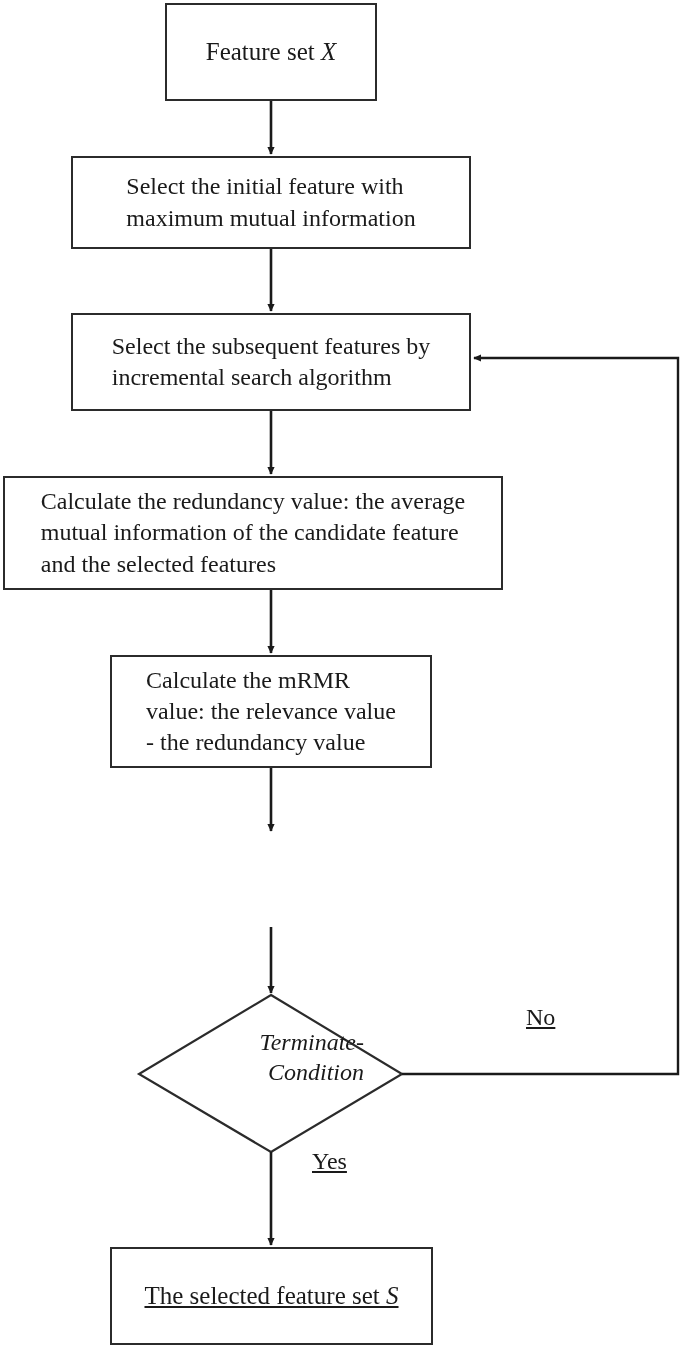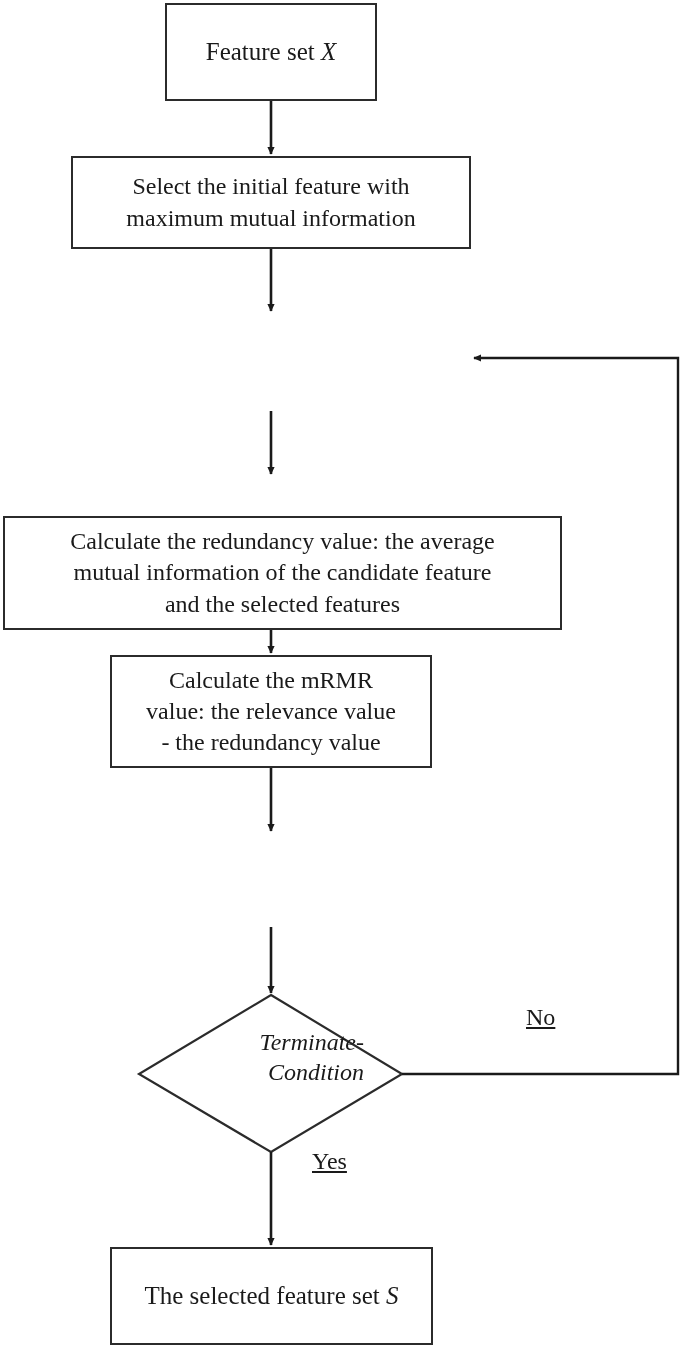--- a/index.html
+++ b/index.html
@@ -25,37 +25,37 @@
     width: 685px;
     height: 1350px;
     pointer-events: none;
   }
   .node {
     position: absolute;
     box-sizing: border-box;
     display: flex;
     align-items: center;
     justify-content: center;
-    text-align: center;
+    text-align: left;
     background: #ffffff;
     border: 2px solid #2b2b2b;
     line-height: 1.30;
   }
   .node-text {
     display: block;
     padding: 0 6px;
     white-space: pre-line;
   }
   .n-start   { left: 165px; top: 3px;    width: 212px; height: 98px;  font-size: 25px; }
   .n-init    { left: 71px;  top: 156px;  width: 400px; height: 93px;  font-size: 24px; }
   .n-subseq  { left: 71px;  top: 313px;  width: 400px; height: 98px;  font-size: 24px; }
-  .n-redun   { left: 3px;   top: 476px;  width: 559px; height: 114px; font-size: 24px; margin-top: 40px; }
+  .n-redun   { left: 3px;   top: 476px;  width: 500px; height: 114px; font-size: 24px; }
   .n-mrmr    { left: 110px; top: 655px;  width: 322px; height: 113px; font-size: 24px; }
   .n-select  { left: 110px; top: 833px;  width: 322px; height: 94px;  font-size: 24px; }
-  .n-end     { left: 110px; top: 1247px; width: 323px; height: 98px;  font-size: 25px; }
+  .n-end     { left: 110px; top: 1247px; width: 323px; height: 98px;  font-size: 25px; text-decoration: underline; }
 
   .diamond-label {
     position: absolute;
     left: 178px;
     top: 1028px;
     width: 186px;
     text-align: right;
     font-size: 24px;
     line-height: 1.24;
     white-space: pre-line;
@@ -105,20 +105,24 @@
 
   <div class="node n-start">
     <span class="node-text">Feature set <span class="italic-var">X</span></span>
   </div>
 
   <div class="node n-init">
     <span class="node-text">Select the initial feature with
 maximum mutual information</span>
   </div>
 
+  <div class="node n-subseq">
+    <span class="node-text">Select the subsequent features by
+incremental search algorithm</span>
+  </div>
 
   <div class="node n-redun">
     <span class="node-text">Calculate the redundancy value: the average
 mutual information of the candidate feature
 and the selected features</span>
   </div>
 
   <div class="node n-mrmr">
     <span class="node-text">Calculate the mRMR
 value: the relevance value

